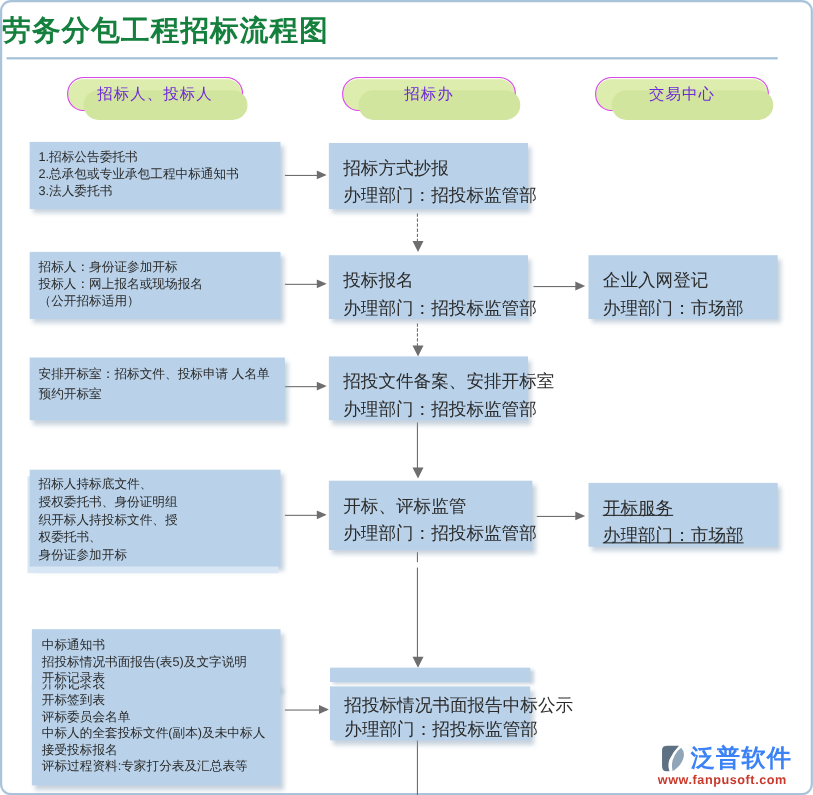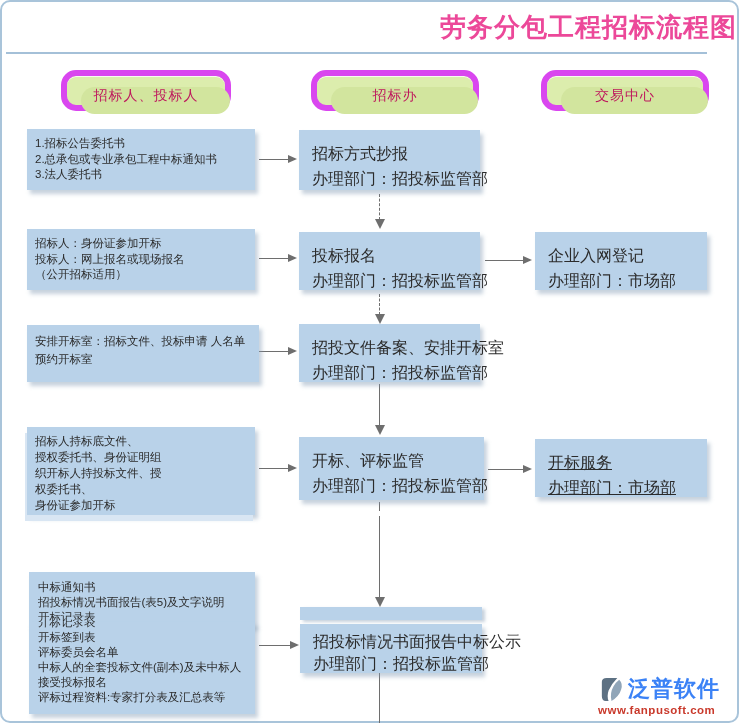--- a/index.html
+++ b/index.html
@@ -1,21 +1,21 @@
 <!DOCTYPE html>
 <html><head>
 <meta charset="utf-8">
 <style>
   html,body{margin:0;padding:0;background:#fff;}
   body{width:739px;height:723px;overflow:hidden;font-family:"Liberation Sans","DejaVu Sans",sans-serif;}
   .page{position:absolute;left:0;top:0;width:735px;height:719px;border:2px solid #a9c4da;border-radius:10px;background:#fff;}
-  .title{position:absolute;left:0;top:8px;width:100%;text-align:right;font-family:"Liberation Serif","DejaVu Serif",serif;font-weight:bold;font-size:26px;color:#ec4899;letter-spacing:1px;}
+  .title{position:absolute;left:0;top:8px;width:100%;text-align:left;font-family:"Liberation Serif","DejaVu Serif",serif;font-weight:bold;font-size:26px;color:#15803d;letter-spacing:1px;}
   .divider{position:absolute;left:4px;top:50px;width:701px;height:2px;background:#a4c0d8;}
   
-  .pill{position:absolute;height:29px;background:#dcedad;border:6px solid #d946ef;border-radius:15px;z-index:2;display:flex;align-items:flex-end;justify-content:center;font-size:14px;color:#be185d;letter-spacing:1px;box-shadow:0 1px 0 rgba(255,255,255,.8) inset;}
+  .pill{position:absolute;height:29px;background:#dcedad;border:1px solid #d946ef;border-radius:15px;z-index:2;display:flex;align-items:center;justify-content:center;font-size:14px;color:#6d28d9;letter-spacing:1px;box-shadow:0 1px 0 rgba(255,255,255,.8) inset;}
   .pill::after{content:"";position:absolute;left:14px;right:-5px;top:11px;height:27px;background:#d2e59e;border-radius:15px;z-index:-1;}
   
   .box{position:absolute;background:#b9d2e9;color:#2b2b2b;font-size:11.5px;box-shadow:3px 4px 4px rgba(130,155,180,.45);z-index:3;}
   .box .ln{white-space:nowrap;}
   .lbox{padding:7px 8px 0;line-height:15.5px;}
   .mbox{padding:11px 13px 0;line-height:25px;font-size:16px;}
   .tight{padding:8px 9px 0;line-height:15px;}
   .clip{overflow:hidden;}
   .strip{position:absolute;background:#b9d2e9;box-shadow:3px 2px 3px rgba(130,155,180,.45);z-index:3;}
   

